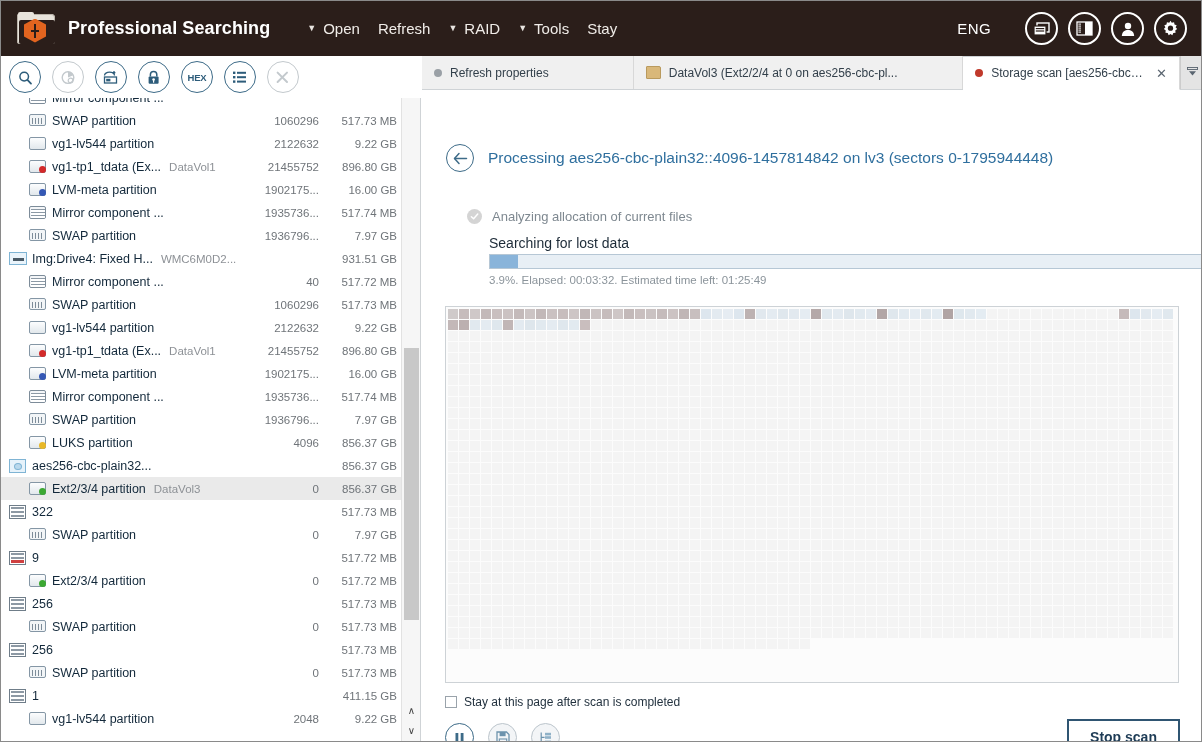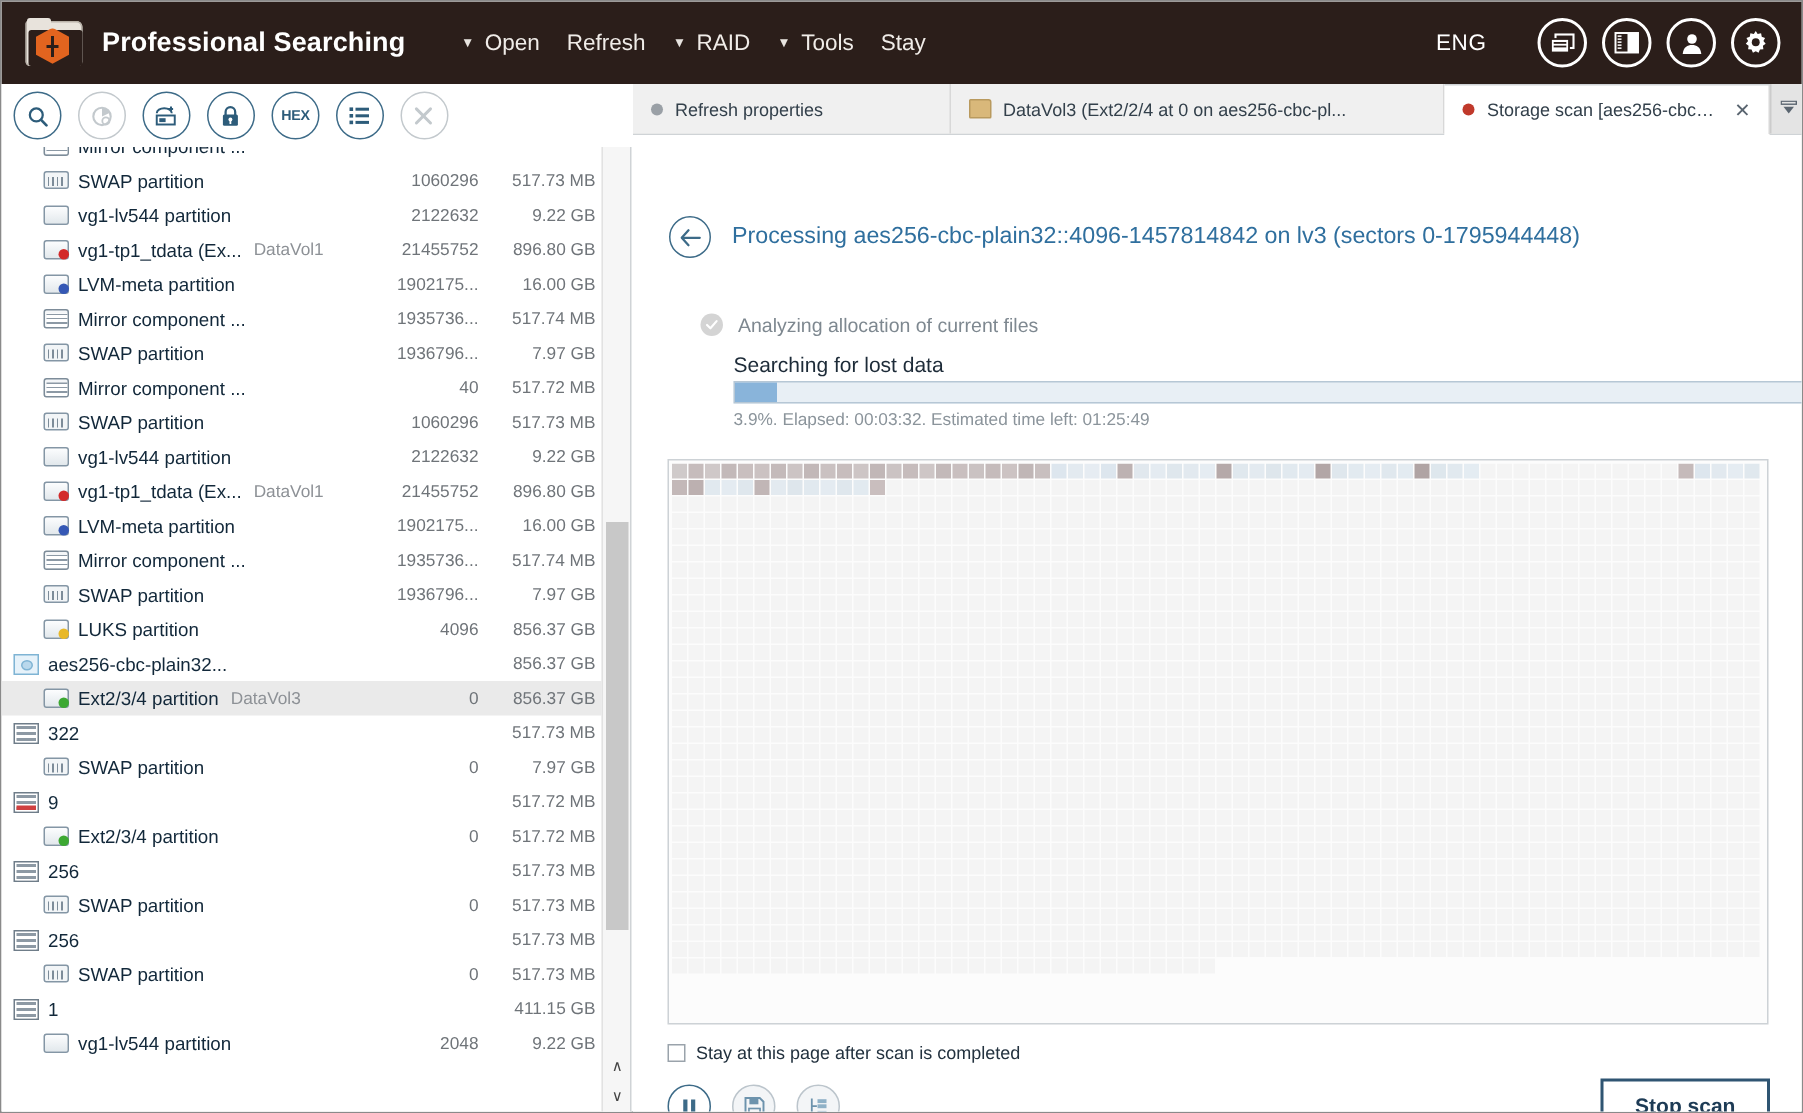--- a/index.html
+++ b/index.html
@@ -792,20 +792,29 @@
             <span class="num">1935736...</span>
             <span class="size">517.74 MB</span>
           </div>
           <div class="row ind1">
             <span class="ico">
               <span class="ic-swap" style="display: block; position: relative;"></span>
             </span>
             <span class="lbl">SWAP partition</span>
             <span class="num">1936796...</span>
             <span class="size">7.97 GB</span>
+          </div>
+          <div class="row ind0">
+            <span class="ico">
+              <span class="ic-img" style="display: block; position: relative;"></span>
+            </span>
+            <span class="lbl">Img:Drive4: Fixed H...</span>
+            <span class="sub">WMC6M0D2...</span>
+            <span class="num"></span>
+            <span class="size">931.51 GB</span>
           </div>
           <div class="row ind1">
             <span class="ico">
               <span class="ic-mirror" style="display: block; position: relative;"></span>
             </span>
             <span class="lbl">Mirror component ...</span>
             <span class="num">40</span>
             <span class="size">517.72 MB</span>
           </div>
           <div class="row ind1">

